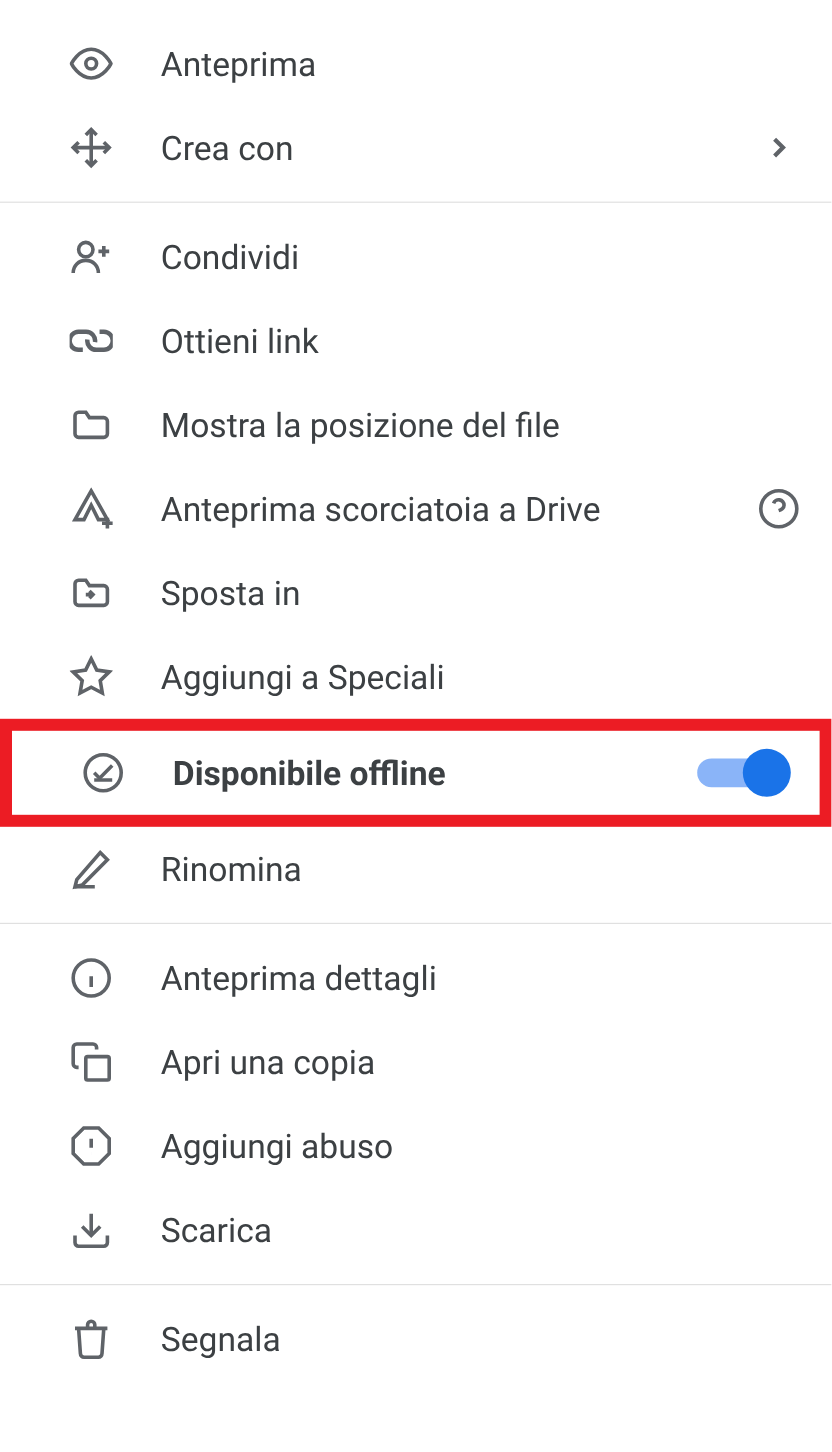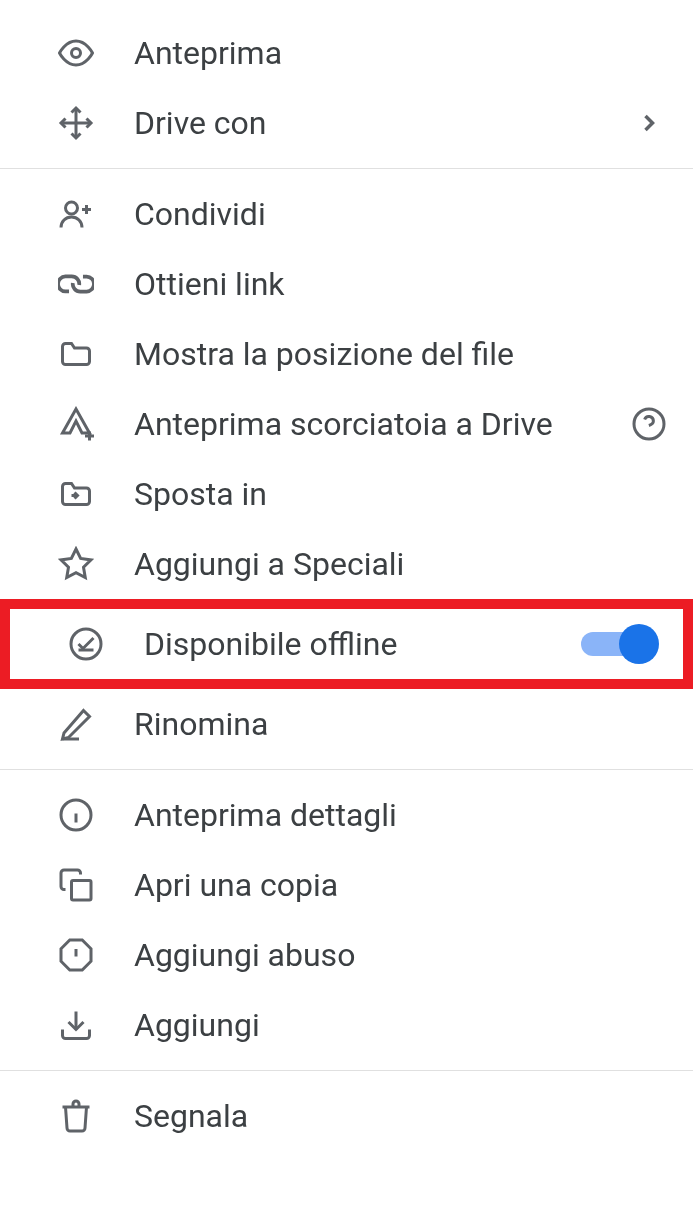--- a/index.html
+++ b/index.html
@@ -28,39 +28,40 @@
     width: 40px;
     height: 40px;
     display: flex;
     align-items: center;
     justify-content: center;
     color: #5f6368;
     flex-shrink: 0;
   }
   .menu-item .label {
     margin-left: 38px;
-    font-size: 32px;
+    font-size: 28px;
     color: #3c4043;
     flex: 1;
   }
   .menu-item .trailing {
     display: flex;
     align-items: center;
     justify-content: center;
     width: 40px;
     height: 40px;
     color: #5f6368;
   }
   .divider {
     height: 1px;
     background: #e0e0e0;
     margin: 10px 0;
   }
   .highlight-box {
     border: 10px solid #ec1c24;
+    font-weight: bold;
   }
   .toggle {
     position: relative;
     width: 78px;
     height: 44px;
     display: flex;
     align-items: center;
   }
   .toggle-track {
     width: 64px;
@@ -97,21 +98,21 @@
     <span class="icon">
       <svg width="36" height="36" viewBox="0 0 24 24" fill="none" stroke="currentColor" stroke-width="2">
         <polyline points="5 9 2 12 5 15"></polyline>
         <polyline points="9 5 12 2 15 5"></polyline>
         <polyline points="15 19 12 22 9 19"></polyline>
         <polyline points="19 9 22 12 19 15"></polyline>
         <line x1="2" y1="12" x2="22" y2="12"></line>
         <line x1="12" y1="2" x2="12" y2="22"></line>
       </svg>
     </span>
-    <span class="label">Drive con</span>
+    <span class="label">Crea con</span>
     <span class="trailing">
       <svg width="28" height="28" viewBox="0 0 24 24" fill="none" stroke="currentColor" stroke-width="3">
         <polyline points="9 18 15 12 9 6"></polyline>
       </svg>
     </span>
   </div>
 
   <div class="divider"></div>
 
   <div class="menu-item">
@@ -245,21 +246,21 @@
   </div>
 
   <div class="menu-item">
     <span class="icon">
       <svg width="36" height="36" viewBox="0 0 24 24" fill="none" stroke="currentColor" stroke-width="2">
         <path d="M21 15v4a2 2 0 0 1-2 2H5a2 2 0 0 1-2-2v-4"></path>
         <polyline points="7 10 12 15 17 10"></polyline>
         <line x1="12" y1="15" x2="12" y2="3"></line>
       </svg>
     </span>
-    <span class="label">Aggiungi</span>
+    <span class="label">Scarica</span>
   </div>
 
   <div class="divider"></div>
 
   <div class="menu-item">
     <span class="icon">
       <svg width="36" height="36" viewBox="0 0 24 24" fill="none" stroke="currentColor" stroke-width="2">
         <polyline points="3 6 5 6 21 6"></polyline>
         <path d="M19 6l-1 14a2 2 0 0 1-2 2H8a2 2 0 0 1-2-2L5 6"></path>
         <path d="M10 6V4a2 2 0 0 1 2-2 2 2 0 0 1 2 2v2"></path>

